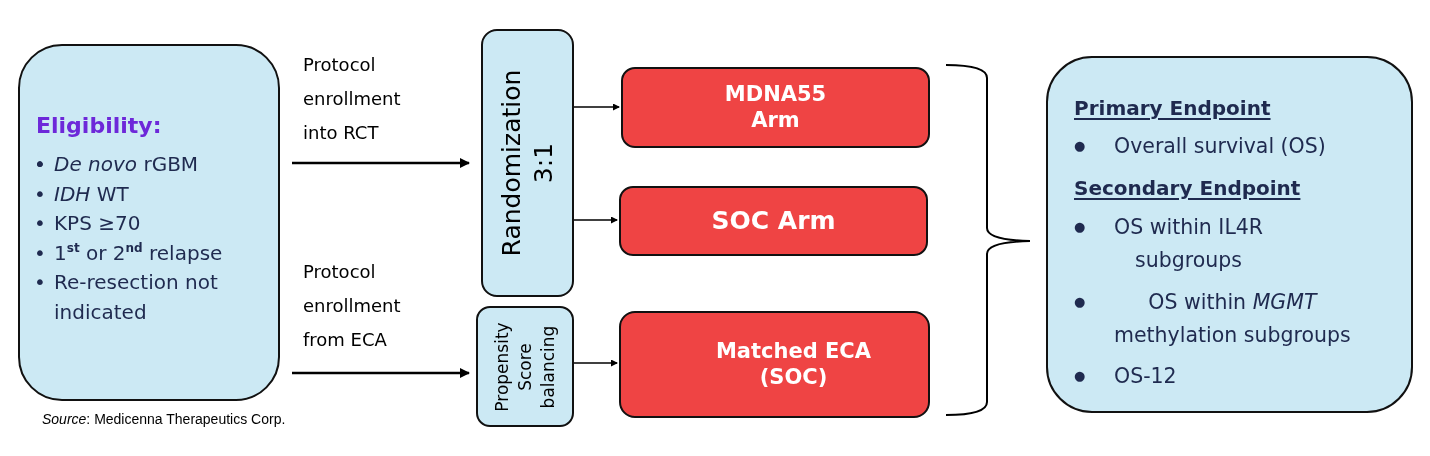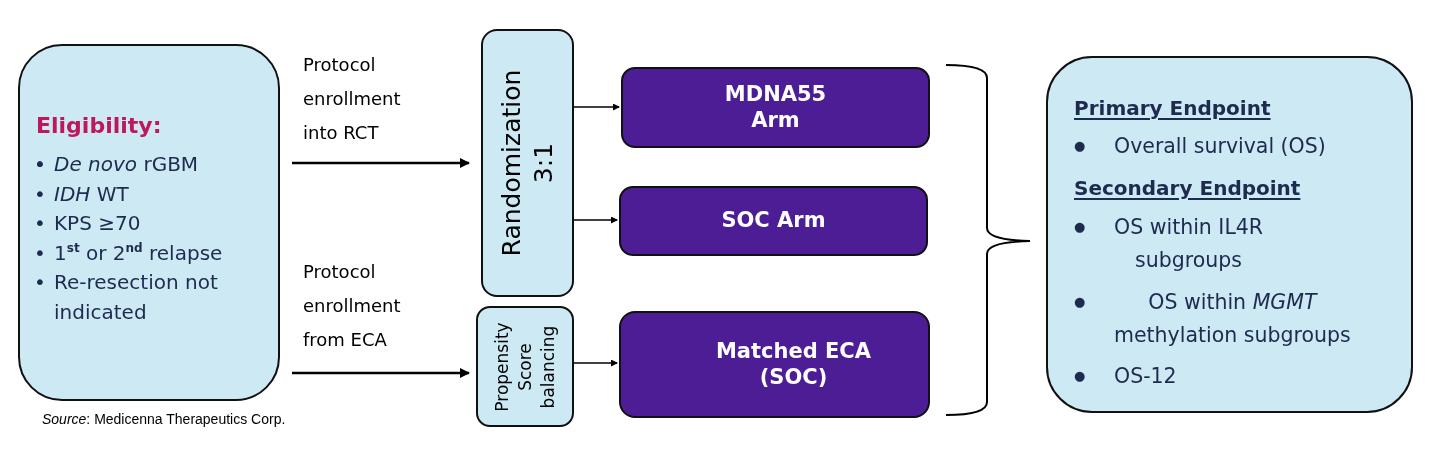--- a/index.html
+++ b/index.html
@@ -1,37 +1,37 @@
 <!DOCTYPE html>
 <html><head>
 <meta charset="utf-8">
 <style>
   html, body { margin:0; padding:0; background:#ffffff; }
   body { width:1430px; height:456px; position:relative; overflow:hidden; font-family:"DejaVu Sans", sans-serif; }
   .abs { position:absolute; }
   .lightbox { background:#cce9f4; border:2px solid #111; box-sizing:border-box; }
-  .tealbox { background:#4c1d95; border:2px solid #111; box-sizing:border-box; color:#fff; font-weight:bold;
+  .tealbox { background:#ef4444; border:2px solid #111; box-sizing:border-box; color:#fff; font-weight:bold;
              display:flex; flex-direction:column; align-items:center; justify-content:center; text-align:center; line-height:1.2; }
   .navy { color:#1f2a4f; }
 
   #elig { left:18px; top:44px; width:262px; height:357px; border-radius:44px; }
-  #elig h2 { position:absolute; left:16px; top:67px; margin:0; font-size:22px; font-weight:bold; color:#be185d; }
+  #elig h2 { position:absolute; left:16px; top:67px; margin:0; font-size:22px; font-weight:bold; color:#6d28d9; }
   #elig ul { position:absolute; left:12px; top:104px; margin:0; padding:0; list-style:none; font-size:20px; line-height:29.5px; }
   #elig li { position:relative; padding-left:22px; }
   #elig li .b { position:absolute; left:2px; top:0; }
   sup { font-size:12px; line-height:0;font-weight:bold; }
 
   .ptext { font-size:18px; line-height:34px; color:#000; }
 
   #rand { left:481px; top:29px; width:93px; height:268px; border-radius:16px; }
   #prop { left:476px; top:306px; width:98px; height:121px; border-radius:14px; }
   .vert { position:absolute; left:50%; top:50%; transform:translate(-50%,-50%) rotate(-90deg); white-space:nowrap; text-align:center; color:#000; }
 
   #arm1 { left:621px; top:67px; width:309px; height:81px; border-radius:14px; font-size:21px; }
-  #arm2 { left:619px; top:186px; width:309px; height:70px; border-radius:14px; font-size:21px; }
+  #arm2 { left:619px; top:186px; width:309px; height:70px; border-radius:14px; font-size:25px; }
   #arm3 { left:619px; top:311px; width:311px; height:107px; border-radius:16px; font-size:21px;padding-left:38px; }
 
   #ends { left:1046px; top:56px; width:367px; height:357px; border-radius:46px;padding-left:12px; }
   #ends .hd { position:absolute; left:26px; font-size:20px; font-weight:bold; text-decoration:underline; text-underline-offset:3px; }
   #ends .it { position:absolute; left:26px; font-size:20.5px; line-height:32.5px; }
   #ends .it .b { position:absolute; left:0; top:0; }
   #ends .it .t { margin-left:40px; display:block;text-align:center; }
 
   #source { left:42px; top:411px; font-size:14px; color:#000; font-family:"Liberation Sans", sans-serif; }
 </style>

